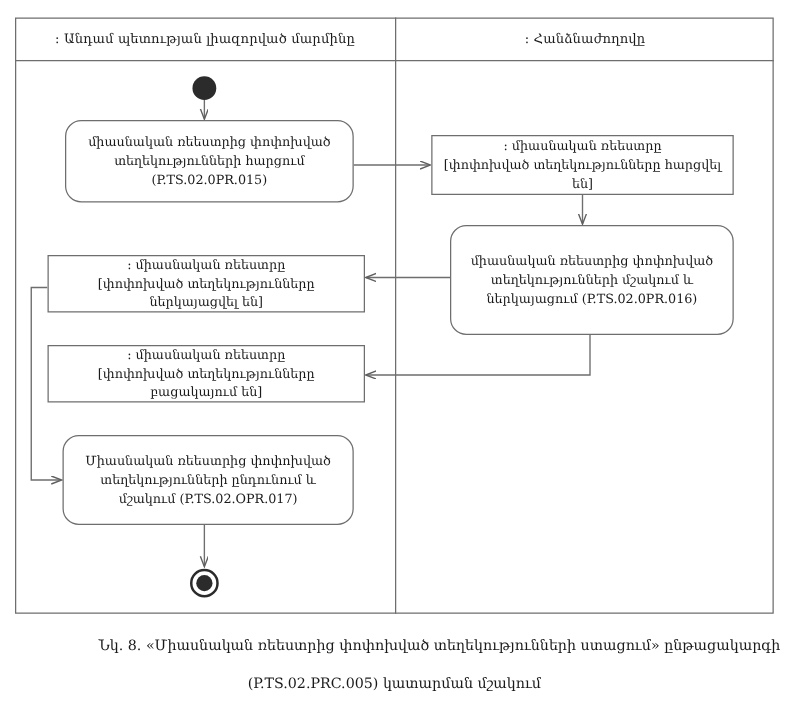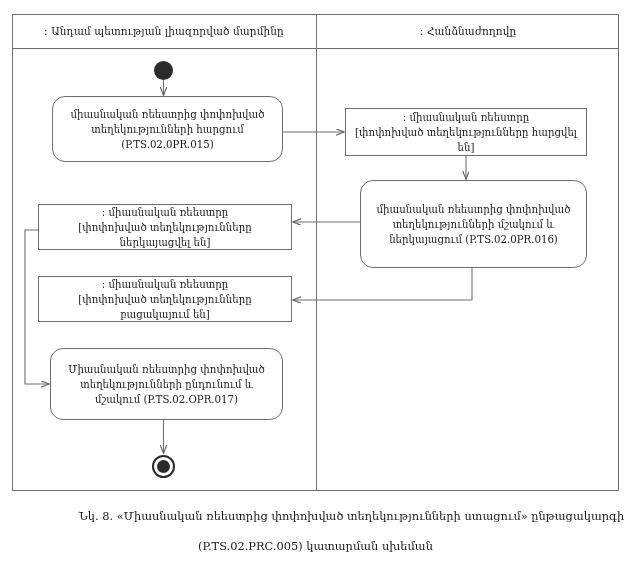--- a/index.html
+++ b/index.html
@@ -222,15 +222,15 @@
 
   <div class="node action" id="node-receive-action">
     <span class="node-text">Միասնական ռեեստրից փոփոխված
 տեղեկությունների ընդունում և
 մշակում (P.TS.02.OPR.017)</span>
   </div>
 
   <div class="final-node"></div>
 
   <div class="caption" id="caption-line-1">Նկ. 8. «Միասնական ռեեստրից փոփոխված տեղեկությունների ստացում» ընթացակարգի</div>
-  <div class="caption" id="caption-line-2">(P.TS.02.PRC.005) կատարման սխեման</div>
+  <div class="caption" id="caption-line-2">(P.TS.02.PRC.005) կատարման մշակում</div>
 
 </div>
 
 </body></html>

